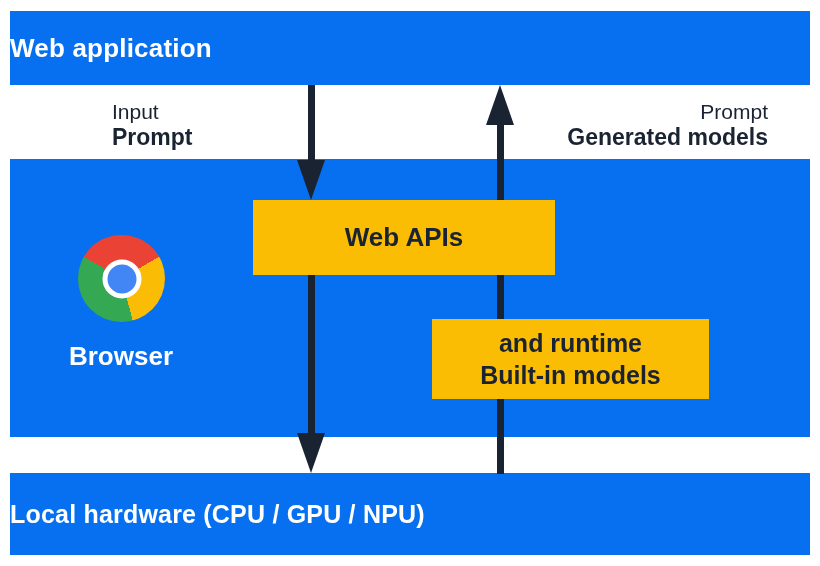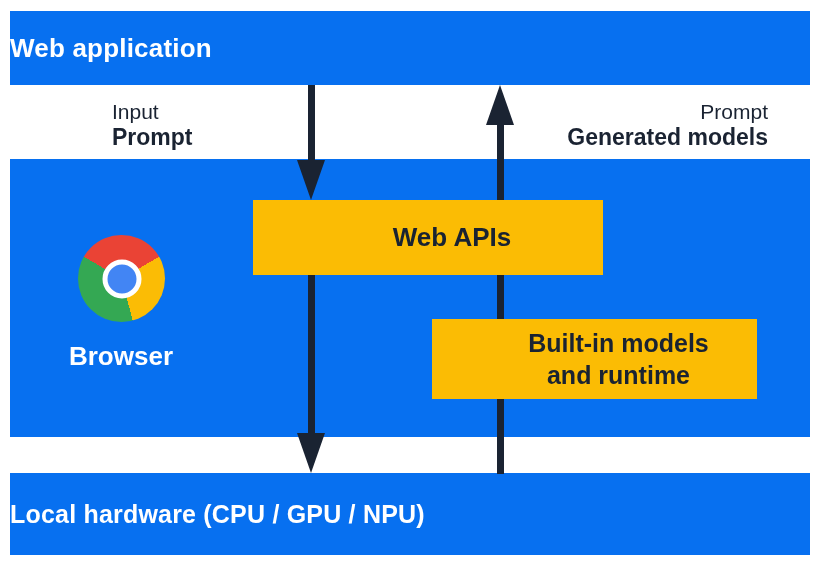--- a/index.html
+++ b/index.html
@@ -29,21 +29,21 @@
   .arrow-head{position:absolute;width:0;height:0;z-index:2;
               border-left:14px solid transparent;border-right:14px solid transparent;}
   .head-down{border-top:40px solid var(--navy);}
   .head-up{border-bottom:40px solid var(--navy);}
   .head-down-a{left:297px;top:160px;}
   .head-down-b{left:297px;top:433px;}
   .head-up-a{left:486px;top:85px;}
 
   .ybox{position:absolute;background:var(--yellow);z-index:3;color:var(--navy);
         display:flex;flex-direction:column;align-items:center;justify-content:center;
-        font-weight:bold;text-align:center;padding-left:48px;}
+        font-weight:bold;text-align:center;}
   .ybox-webapis{left:253px;top:200px;width:302px;height:75px;font-size:26px;}
   .ybox-models{left:432px;top:319px;width:277px;height:80px;font-size:25px;line-height:32px;}
 
   .chrome-icon{position:absolute;left:78px;top:235px;width:87px;height:87px;border-radius:50%;z-index:2;
     background:conic-gradient(from -60deg,#EA4335 0 120deg,#FBBC05 120deg 225deg,#34A853 225deg 360deg);}
   .chrome-hub{position:absolute;left:50%;top:50%;transform:translate(-50%,-50%);
     width:29px;height:29px;background:#4285F4;border:5.5px solid #ffffff;border-radius:50%;}
   .browser-label{position:absolute;left:21px;top:341px;width:200px;z-index:2;
     text-align:center;color:#ffffff;font-weight:bold;font-size:26px;}
 </style>
@@ -76,22 +76,22 @@
   <div class="arrow-line line-down-b"></div>
   <div class="arrow-head head-down head-down-b"></div>
 
   <div class="arrow-line line-up"></div>
   <div class="arrow-head head-up head-up-a"></div>
 
   <div class="ybox ybox-webapis">
     <span>Web APIs</span>
   </div>
   <div class="ybox ybox-models">
+    <span>and runtime</span>
     <span>Built-in models</span>
-    <span>and runtime</span>
   </div>
 
   <div class="chrome-icon">
     <div class="chrome-hub"></div>
   </div>
   <div class="browser-label">Browser</div>
 
 </div>
 
 </body></html>

